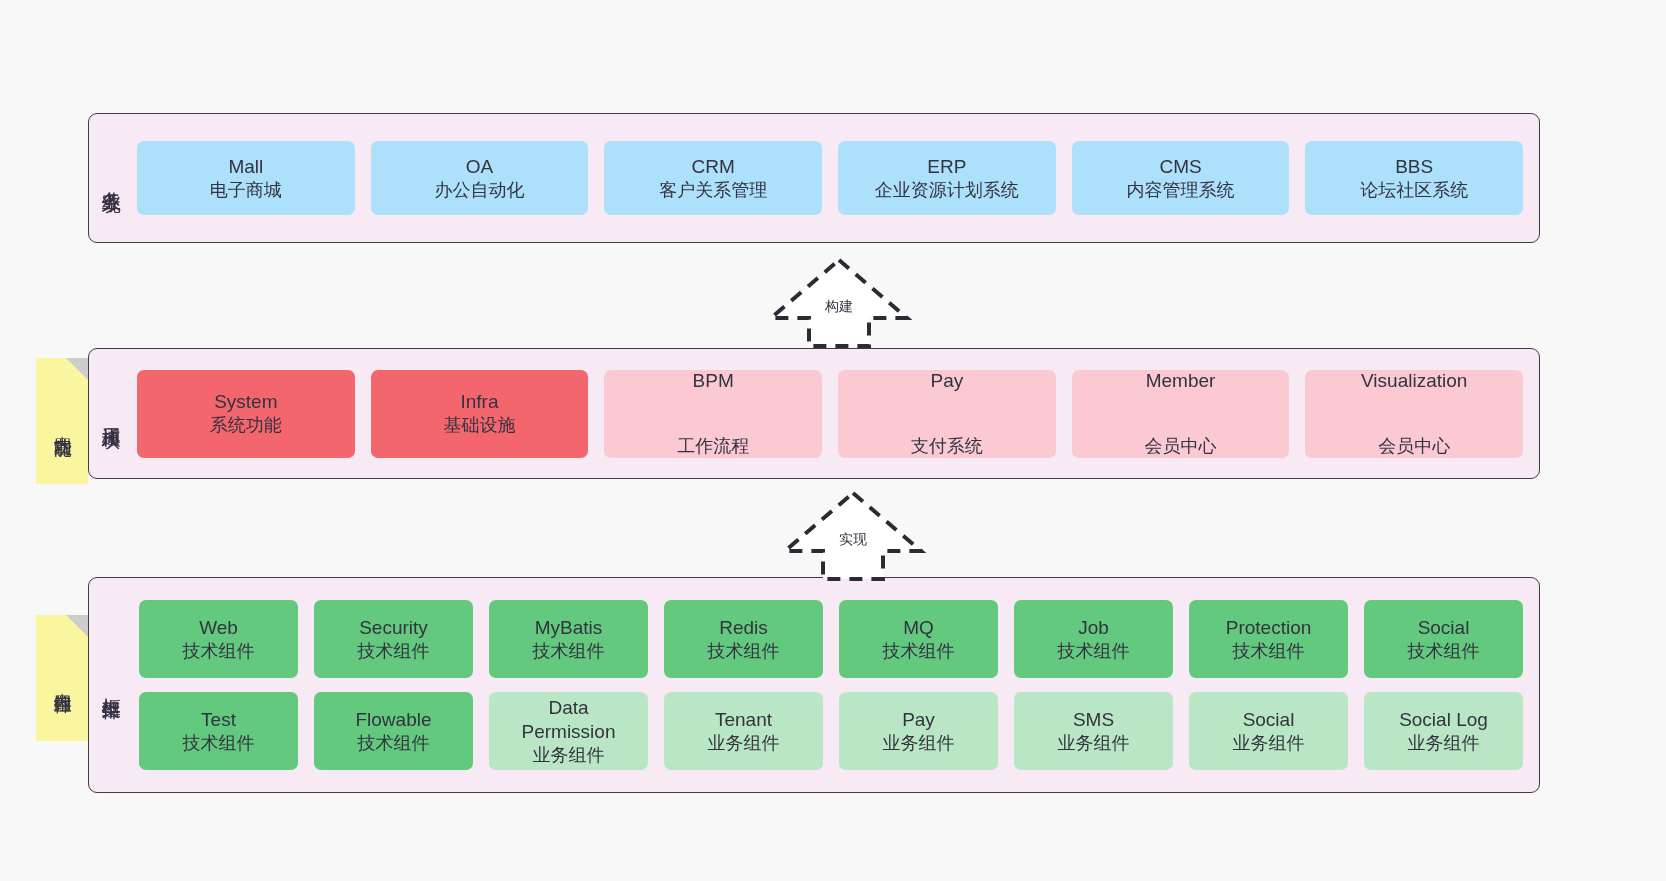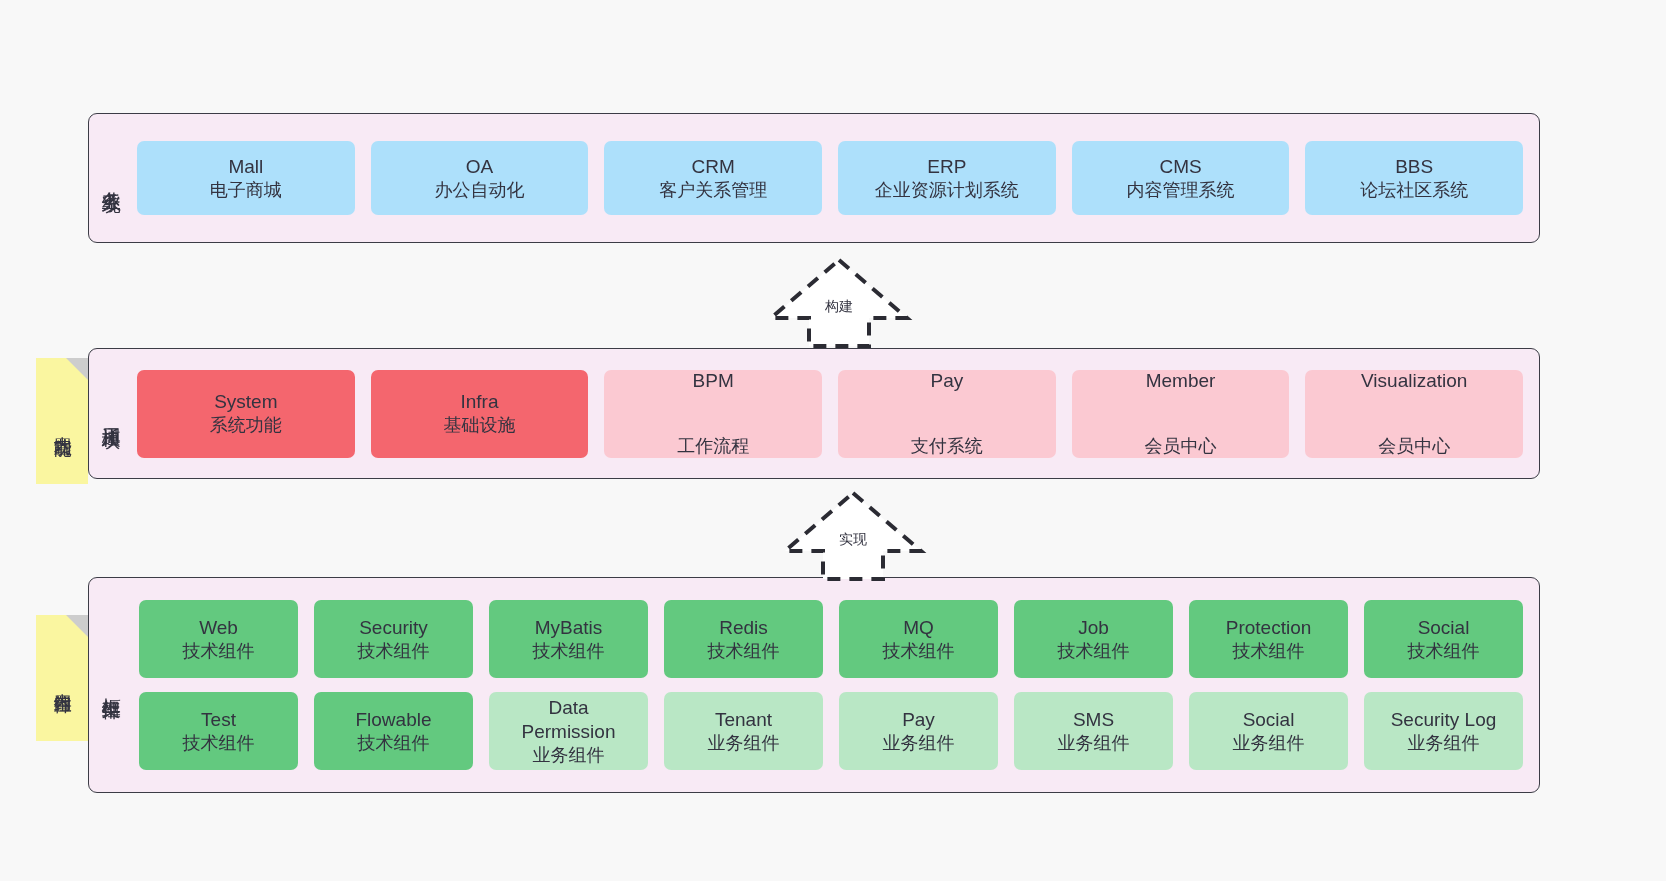--- a/index.html
+++ b/index.html
@@ -296,21 +296,21 @@
         </div>
         <div class="box box-lgreen">
           <div class="en">SMS</div>
           <div class="cn">业务组件</div>
         </div>
         <div class="box box-lgreen">
           <div class="en">Social</div>
           <div class="cn">业务组件</div>
         </div>
         <div class="box box-lgreen">
-          <div class="en">Security Log</div>
+          <div class="en">Social Log</div>
           <div class="cn">业务组件</div>
         </div>
       </div>
 
     </div>
   </div>
 
 </div>
 
 </body></html>

